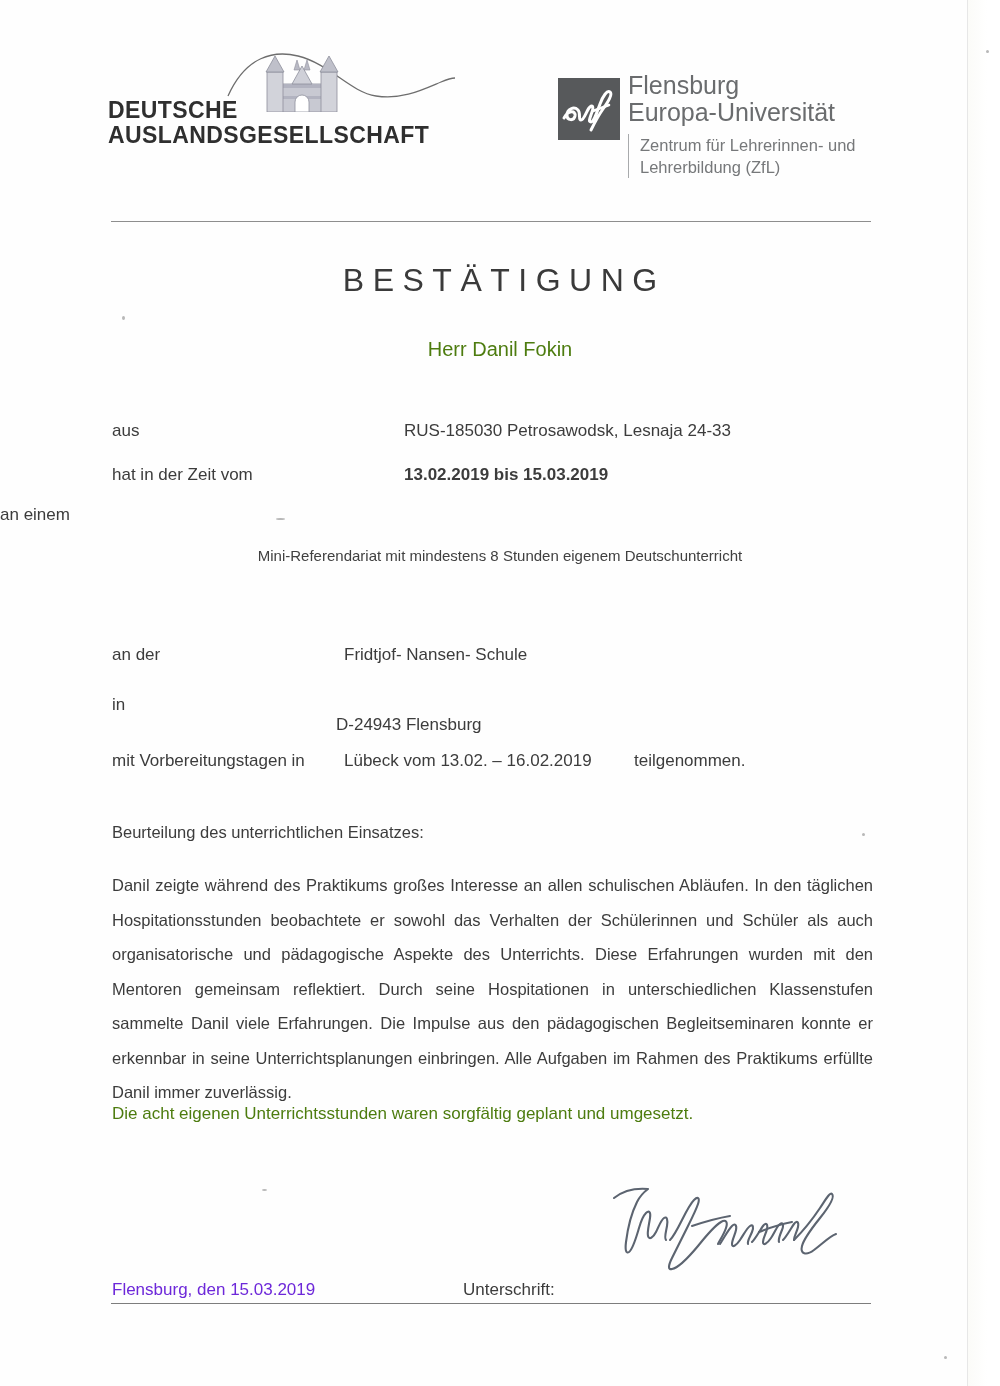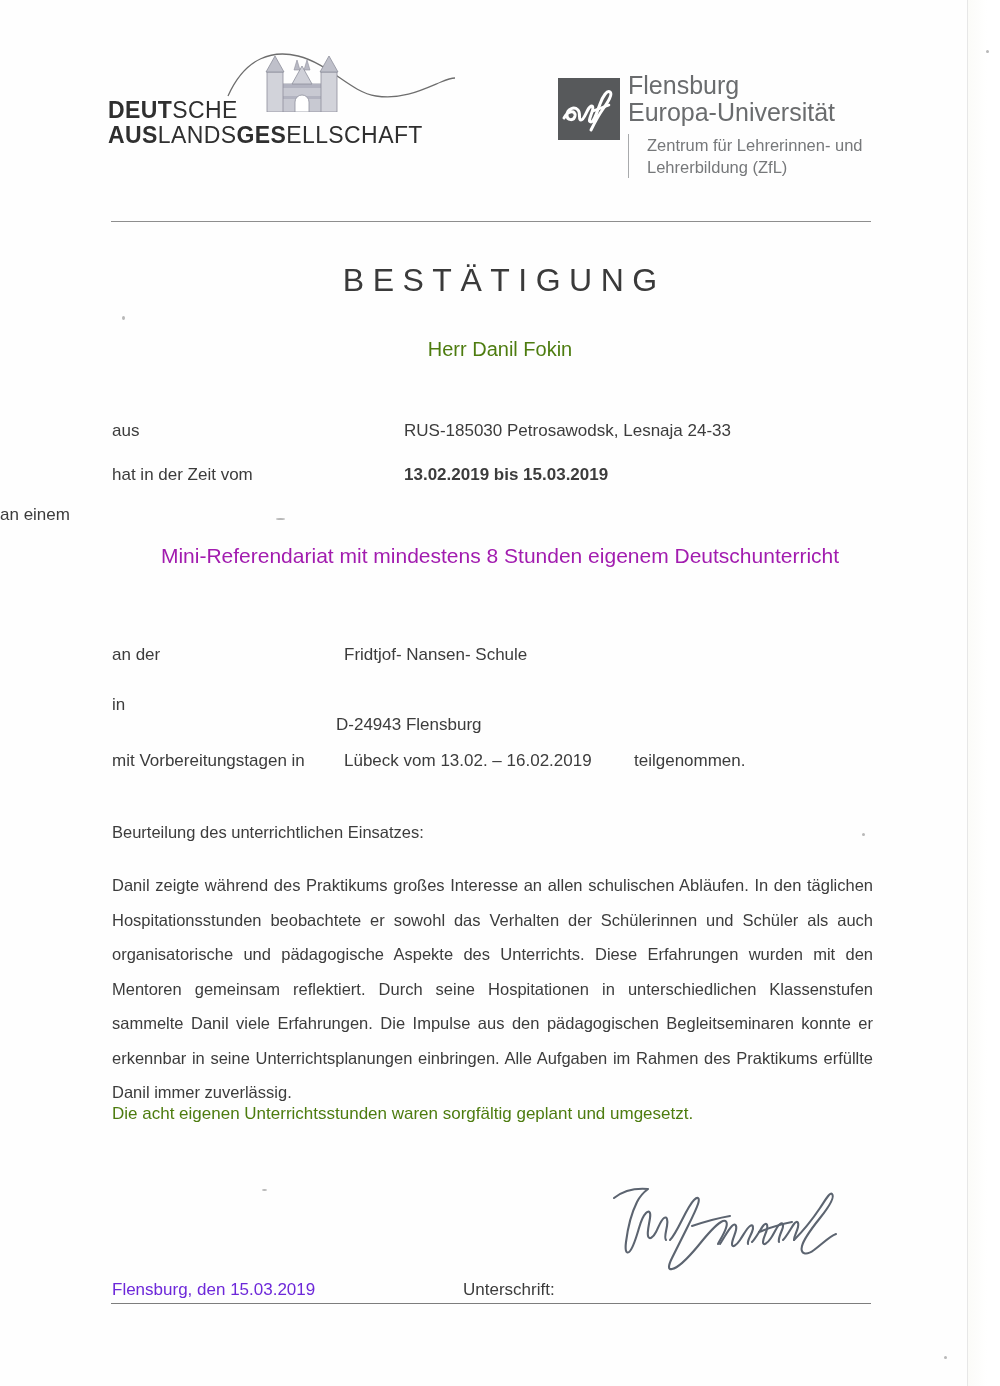--- a/index.html
+++ b/index.html
@@ -60,21 +60,21 @@
     position: absolute;
     left: 0;
     font-size: 23px;
     letter-spacing: 0.4px;
     color: #2f2f2f;
     white-space: nowrap;
   }
   .dag-line1 { top: 39px; }
   .dag-line2 { top: 64px; }
   .dag-line1 b, .dag-line2 b { font-weight: 700; }
-  .dag-line1 span, .dag-line2 span { font-weight: 400; }
+  .dag-line1 span, .dag-line2 span { font-weight: 700; }
   .dag-art {
     position: absolute;
     left: 118px;
     top: -8px;
     width: 230px;
     height: 62px;
   }
 
   .logo-euf {
     position: absolute;
@@ -99,21 +99,21 @@
     font-size: 25px;
     line-height: 27px;
     color: #6a6c6e;
     font-weight: 400;
     white-space: nowrap;
   }
   .euf-sub-wrap {
     position: absolute;
     left: 70px;
     top: 58px;
-    padding-left: 18px;
+    padding-left: 11px;
     border-left: 1.5px solid #a8aaac;
   }
   .euf-sub {
     font-size: 16.5px;
     line-height: 22px;
     color: #76787a;
     white-space: nowrap;
   }
 
   .hr-top {
@@ -175,23 +175,23 @@
     font-size: 17px;
     color: #3c3c3c;
   }
 
   .program {
     position: absolute;
     left: 110px;
     top: 540px;
     width: 780px;
     text-align: center;
-    font-size: 21px;
+    font-size: 15px;
     line-height: 31px;
-    color: #a21caf;
+    color: #404040;
   }
 
   
   .eval-heading {
     position: absolute;
     left: 112px;
     top: 823px;
     font-size: 16.5px;
     color: #3c3c3c;
   }

